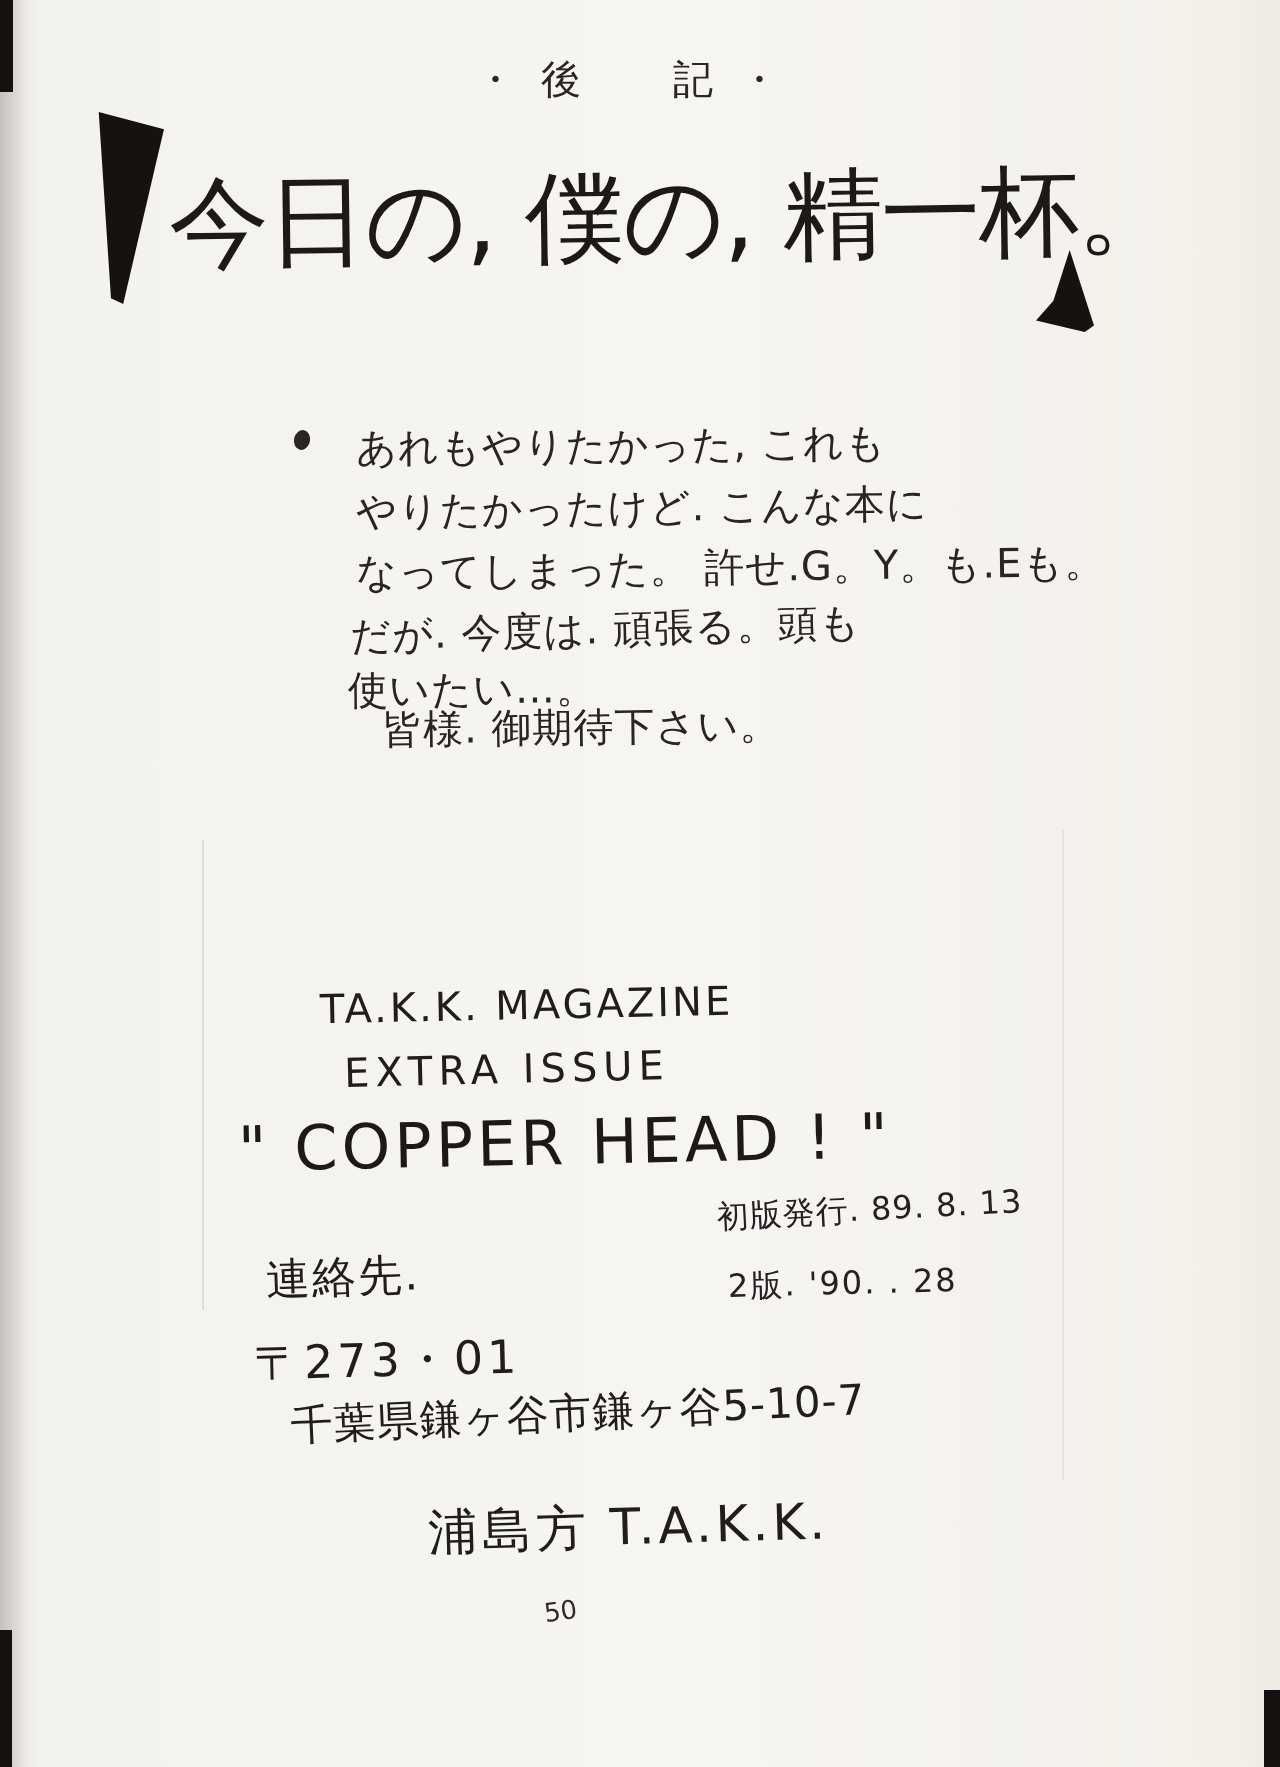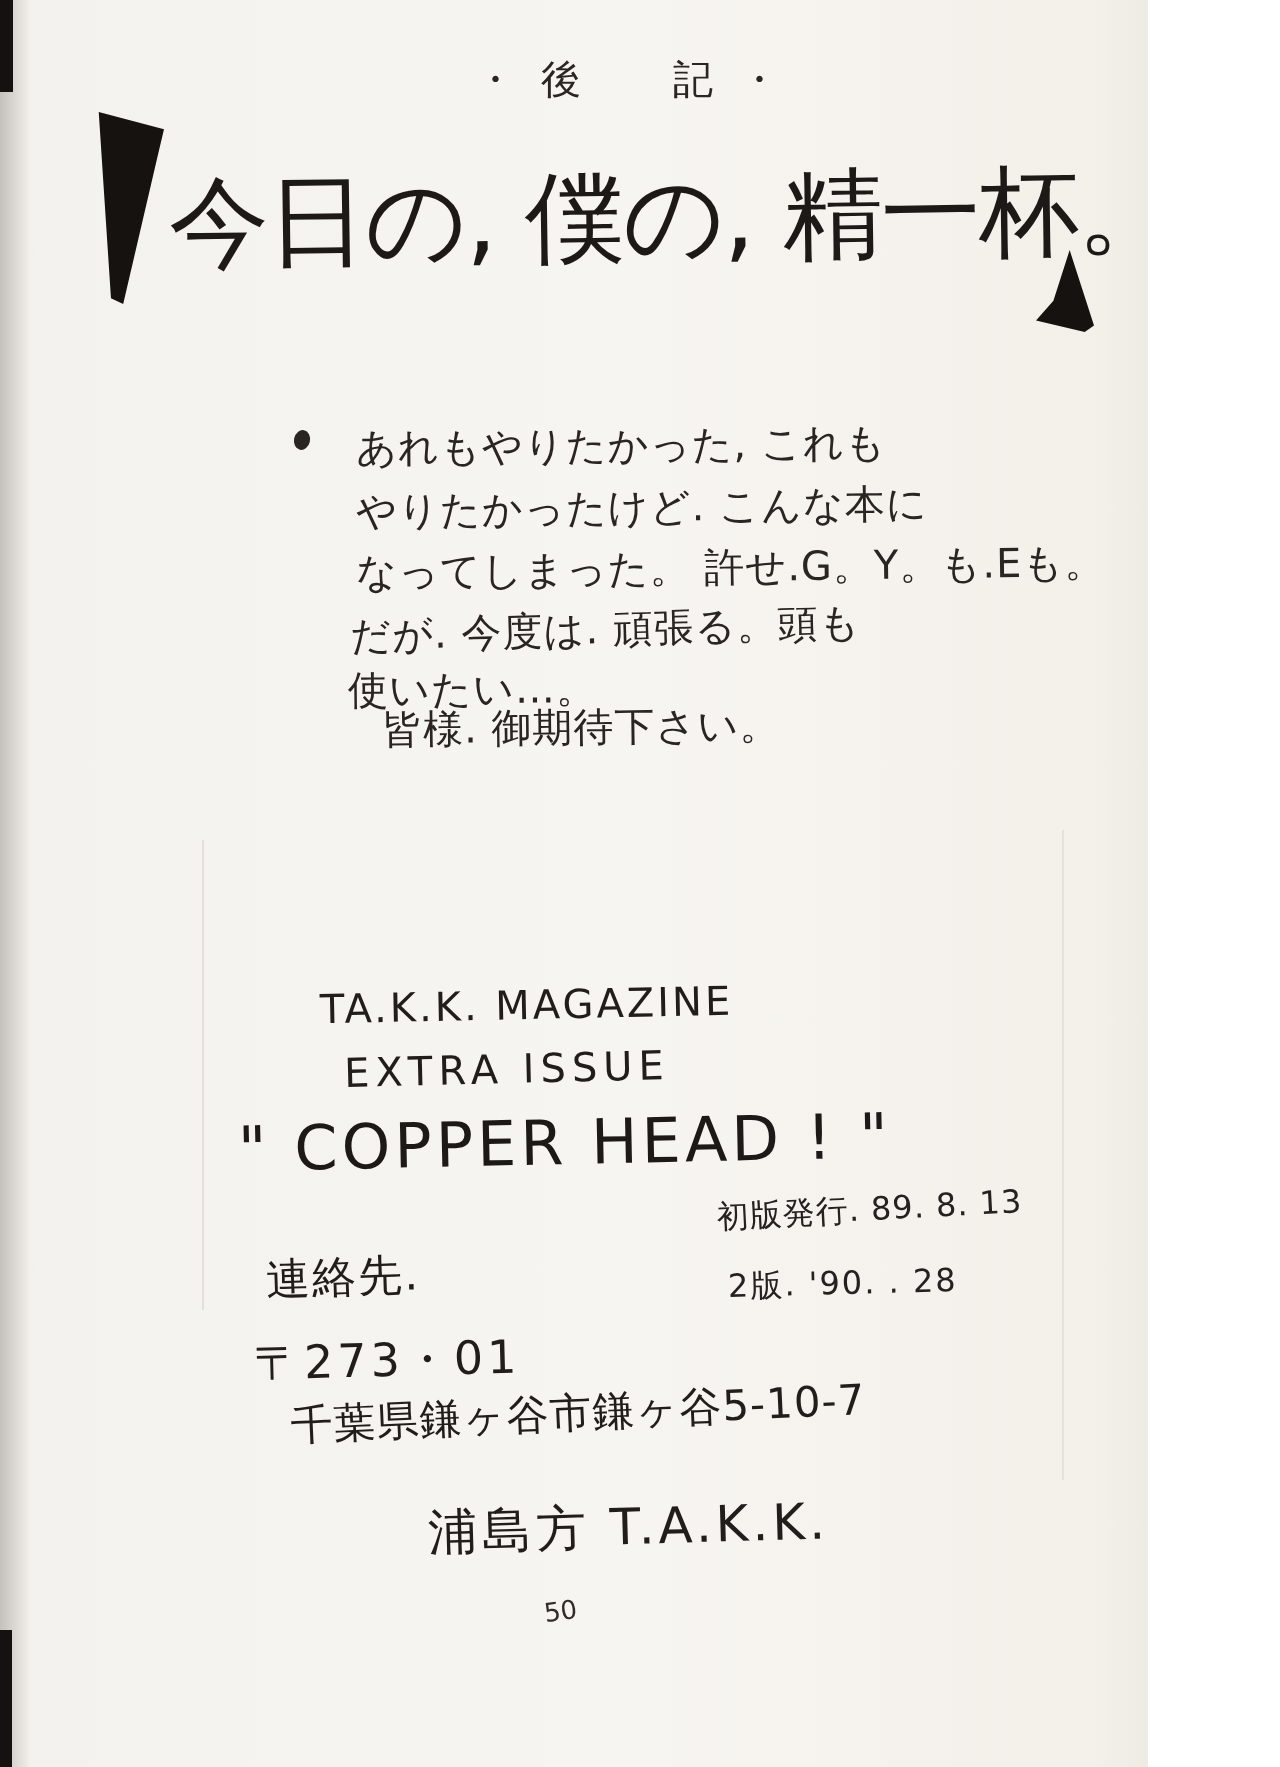--- a/index.html
+++ b/index.html
@@ -4,21 +4,21 @@
 <style>
   * { margin: 0; padding: 0; box-sizing: border-box; }
   html, body { width: 1280px; height: 1767px; }
   body {
     font-family: "DejaVu Sans", sans-serif;
     background: #ffffff;
     overflow: hidden;
   }
   .page {
     position: relative;
-    width: 1148px;
+    width: 1280px;
     height: 1767px;
     background: linear-gradient(90deg, #e7e4df 0%, #f4f2ee 3%, #f7f5f1 55%, #f3f0ea 96%, #eeebe5 100%);
     color: #262120;
     overflow: hidden;
   }
   .abs { position: absolute; white-space: nowrap; }
 
   .afterword {
     top: 52px; left: 0; width: 1280px;
     text-align: center;

